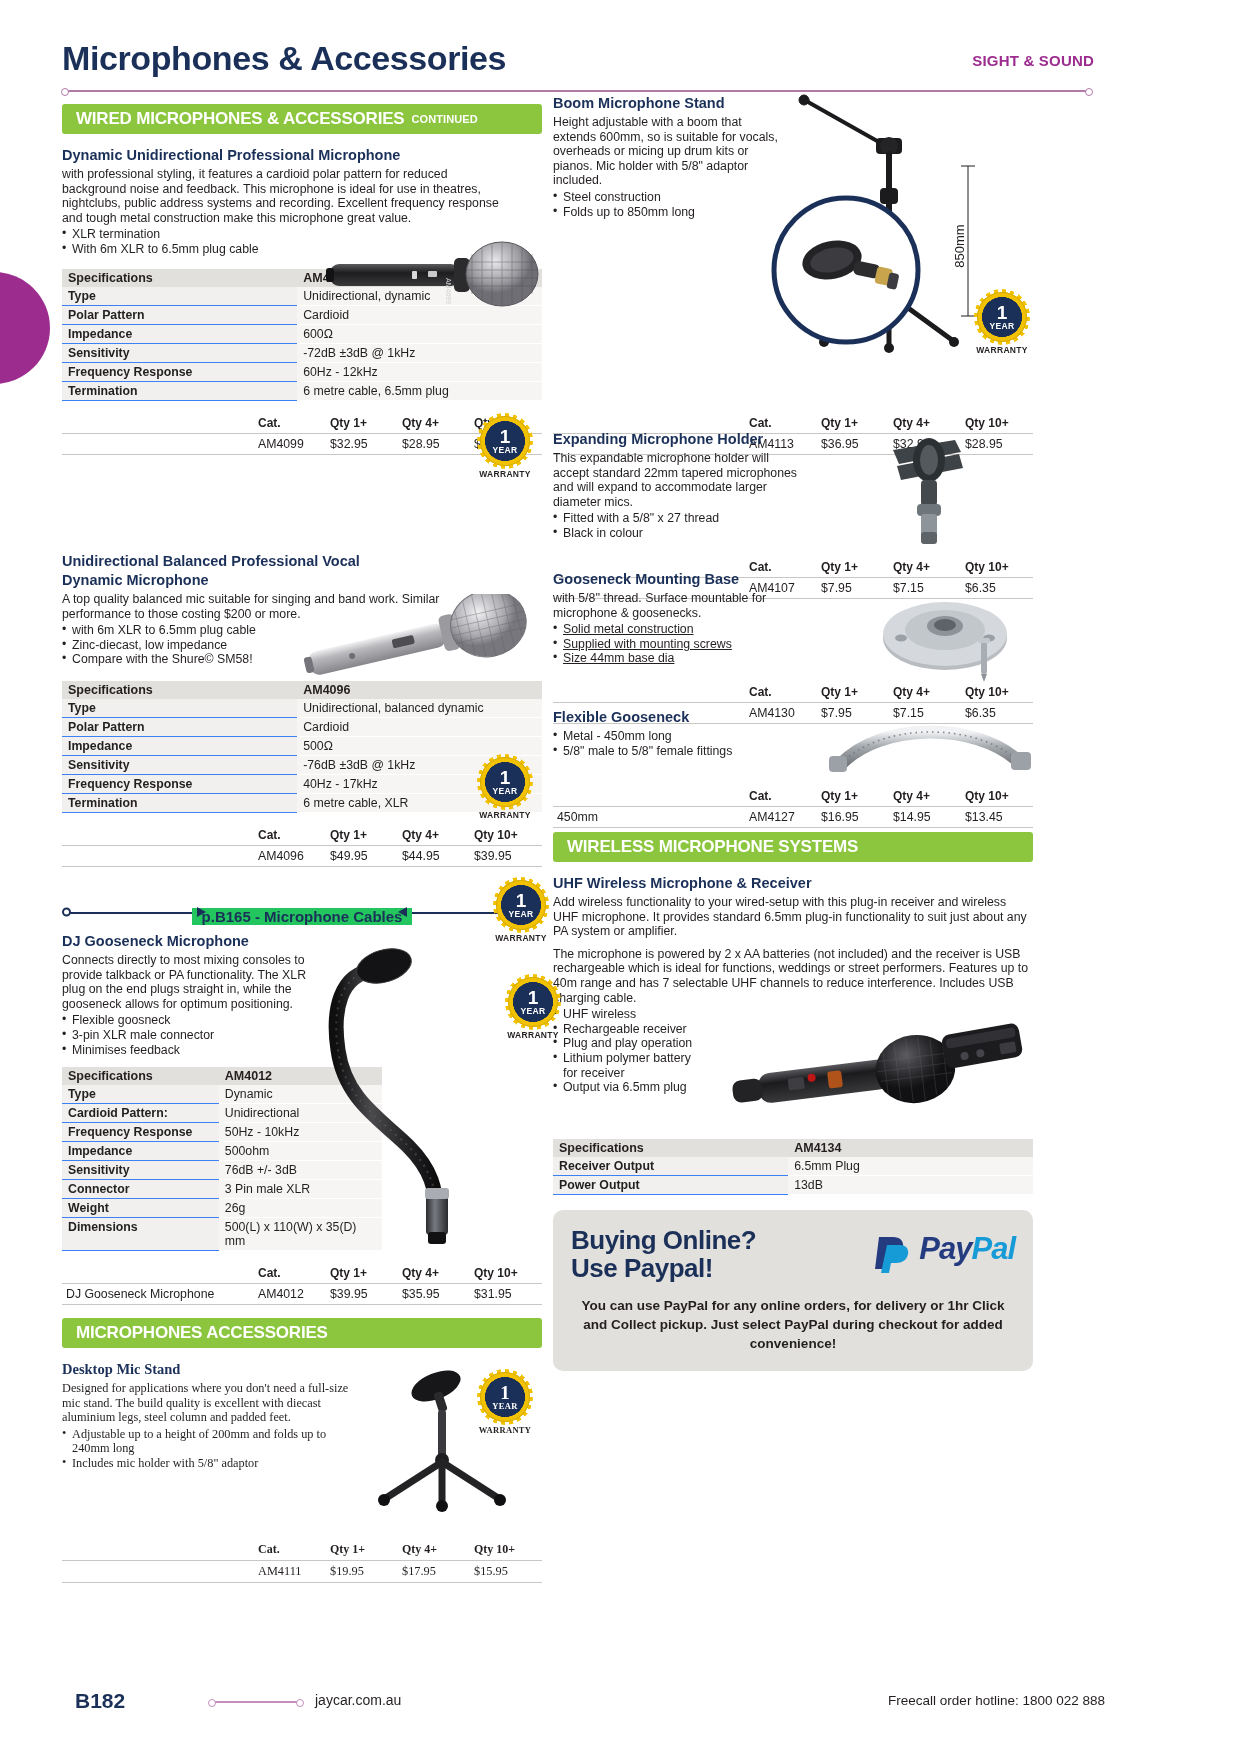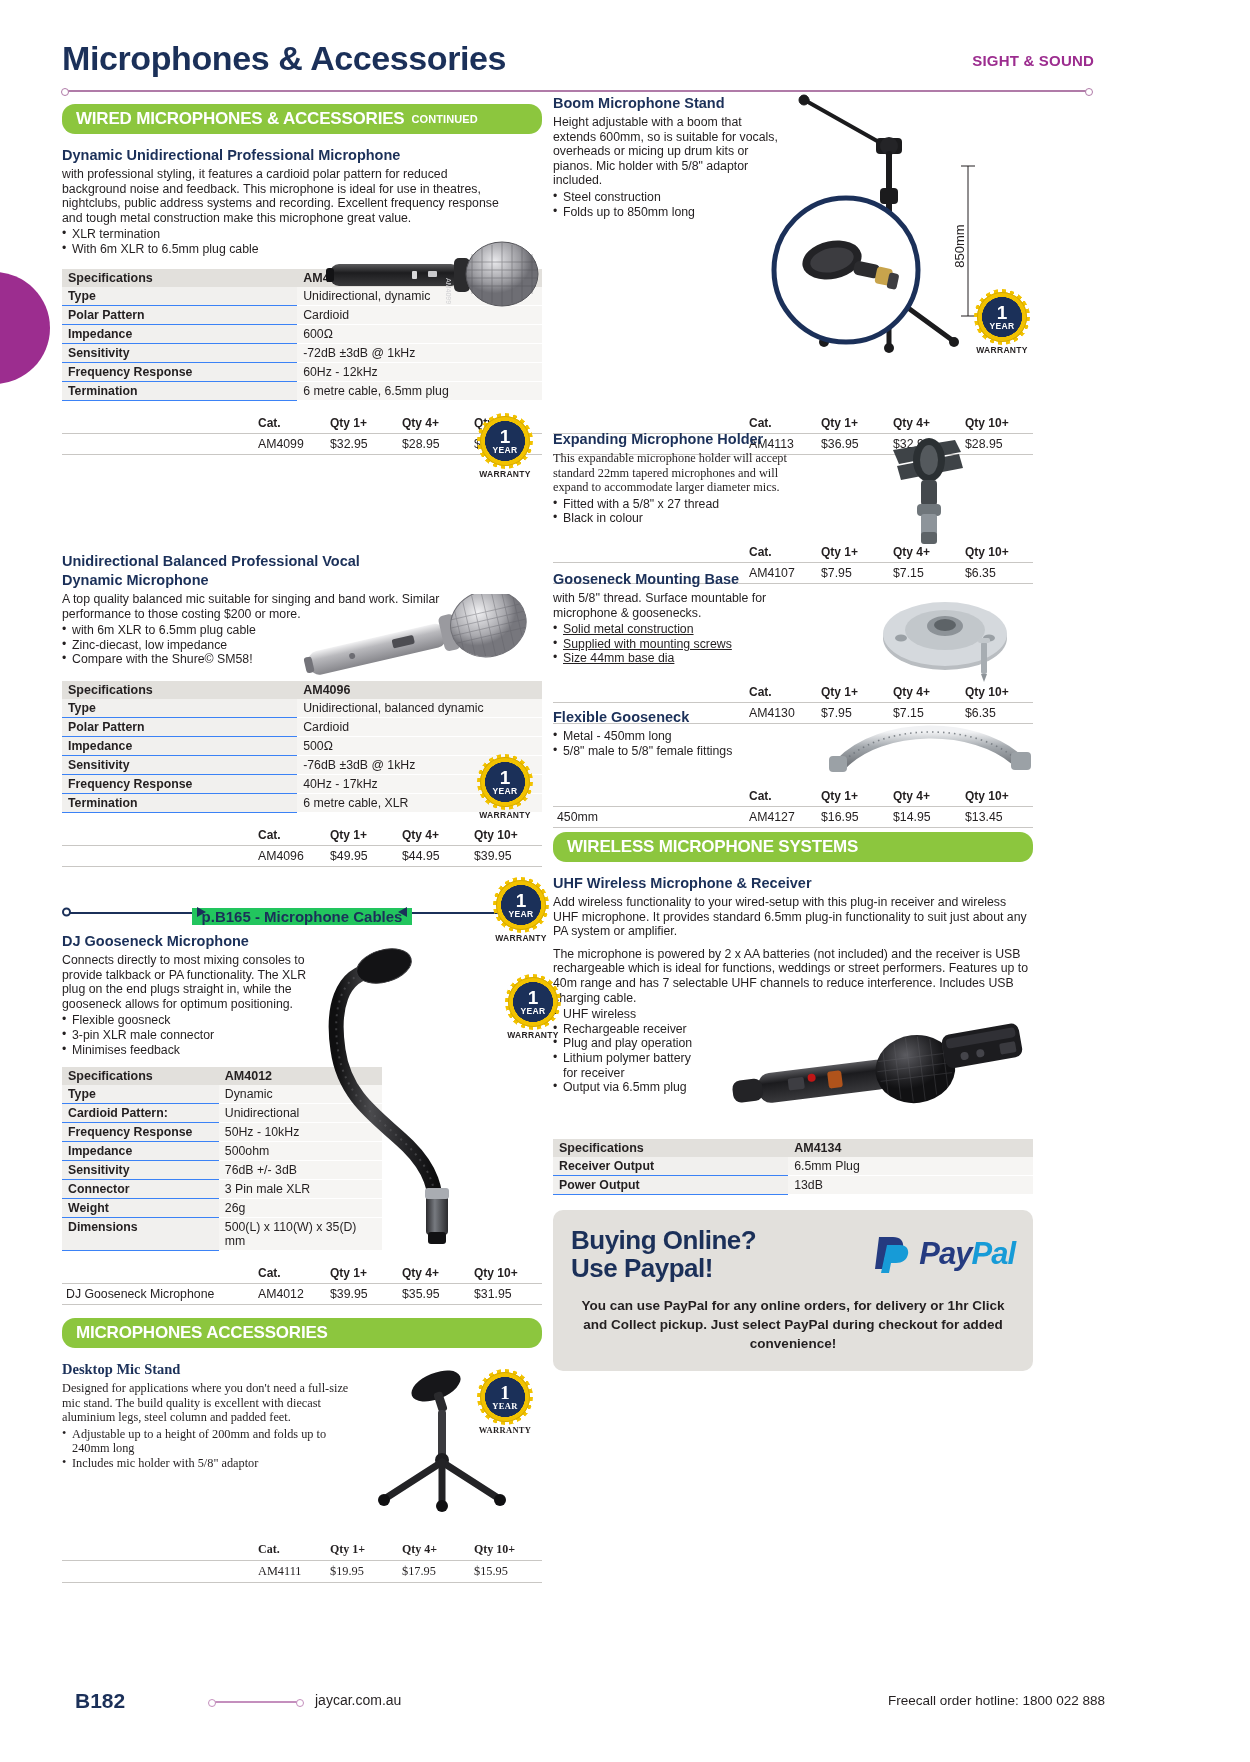--- a/index.html
+++ b/index.html
@@ -49,21 +49,21 @@
   .header-rule::before { left: -1px; }
   .header-rule::after { right: -1px; }
 
   
   .col-left  { position: absolute; left: 62px;  top: 104px; width: 480px; }
   .col-right { position: absolute; left: 553px; top: 94px;  width: 480px; }
 
   
   .section-bar {
     background: #8cc63e;
-    border-radius: 13px;
+    border-radius: 3px;
     height: 30px;
     display: flex; align-items: center;
     padding: 0 14px;
     color: #ffffff;
     margin-bottom: 12px;
   }
   .section-bar .sb-main {
     font-size: 17px; font-weight: bold; letter-spacing: -0.2px;
   }
   .section-bar .sb-sub {
@@ -181,21 +181,21 @@
   .paypal-box {
     background: #e2e0dc; border-radius: 10px;
     padding: 16px 18px 18px 18px; margin-top: 16px;
     position: relative;
   }
   .pp-top { display: flex; align-items: center; justify-content: space-between; }
   .pp-head {
     font-size: 26px; font-weight: bold; color: #1b3059;
     line-height: 28px; letter-spacing: -0.5px;
   }
-  .pp-logo { display: flex; align-items: center; gap: 4px; }
+  .pp-logo { display: flex; align-items: flex-start; gap: 4px; }
   .pp-logo-text {
     font-size: 31px; font-weight: bold; color: #253b80;
     letter-spacing: -1px; font-style: italic;
   }
   .pp-logo-text .pal { color: #179bd7; }
   .pp-body {
     margin-top: 14px; text-align: center;
     font-size: 13.5px; font-weight: bold; line-height: 19px; color: #231f20;
   }
 
@@ -709,21 +709,21 @@
             <td>$36.95</td>
             <td>$32.95</td>
             <td>$28.95</td>
           </tr>
         </tbody>
       </table>
     </div>
 
     <div class="prod" style="height:134px; margin-top:6px;">
       <div class="prod-title">Expanding Microphone Holder</div>
-      <div class="prod-desc" style="width:250px;font-family:Liberation Serif, serif;">This expandable microphone holder will accept standard 22mm tapered microphones and will expand to accommodate larger diameter mics.</div>
+      <div class="prod-desc" style="width:250px;">This expandable microphone holder will accept standard 22mm tapered microphones and will expand to accommodate larger diameter mics.</div>
       <ul class="bullets" style="margin-top:2px; width:250px;">
         <li>Fitted with a 5/8" x 27 thread</li>
         <li>Black in colour</li>
       </ul>
 
       <div class="img-wrap" style="left:310px; top:6px; width:130px; height:112px;">
         <svg width="130" height="112" viewBox="0 0 130 112">
           <g fill="#3e4347">
             <path d="M30 14 L92 4 L98 16 L36 28 Z"></path>
             <path d="M34 30 L96 18 L100 32 L38 44 Z"></path>

